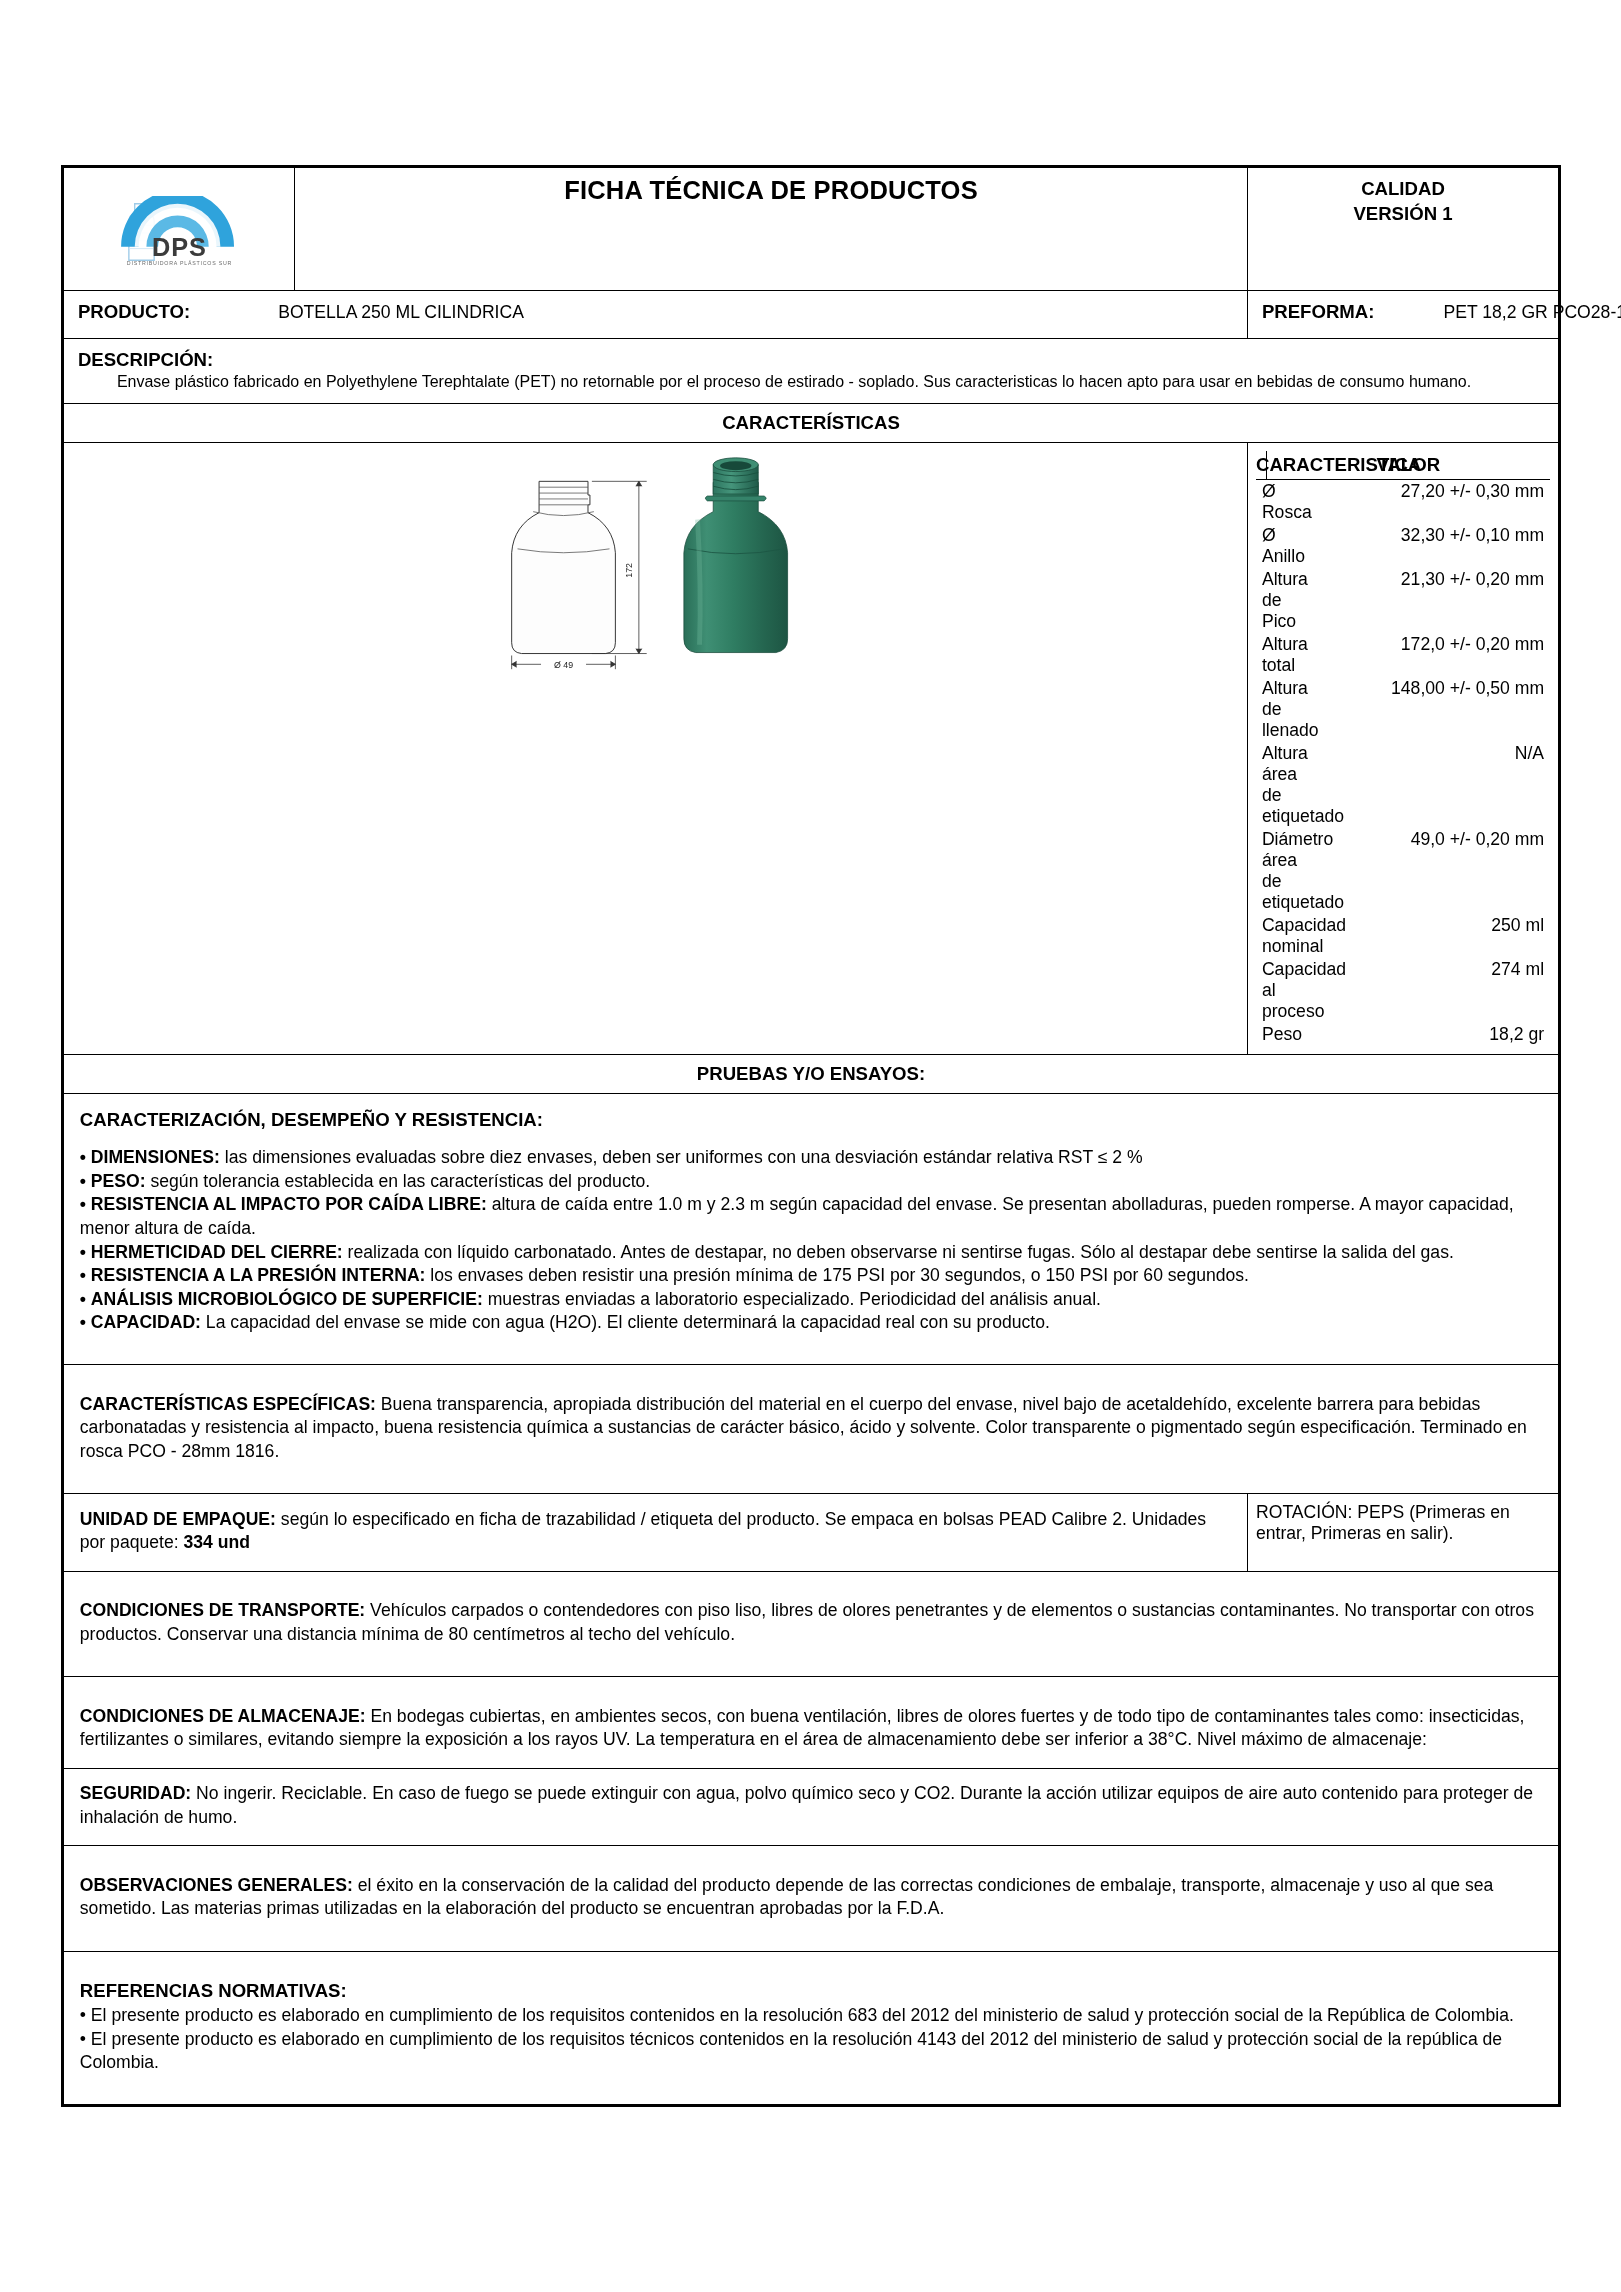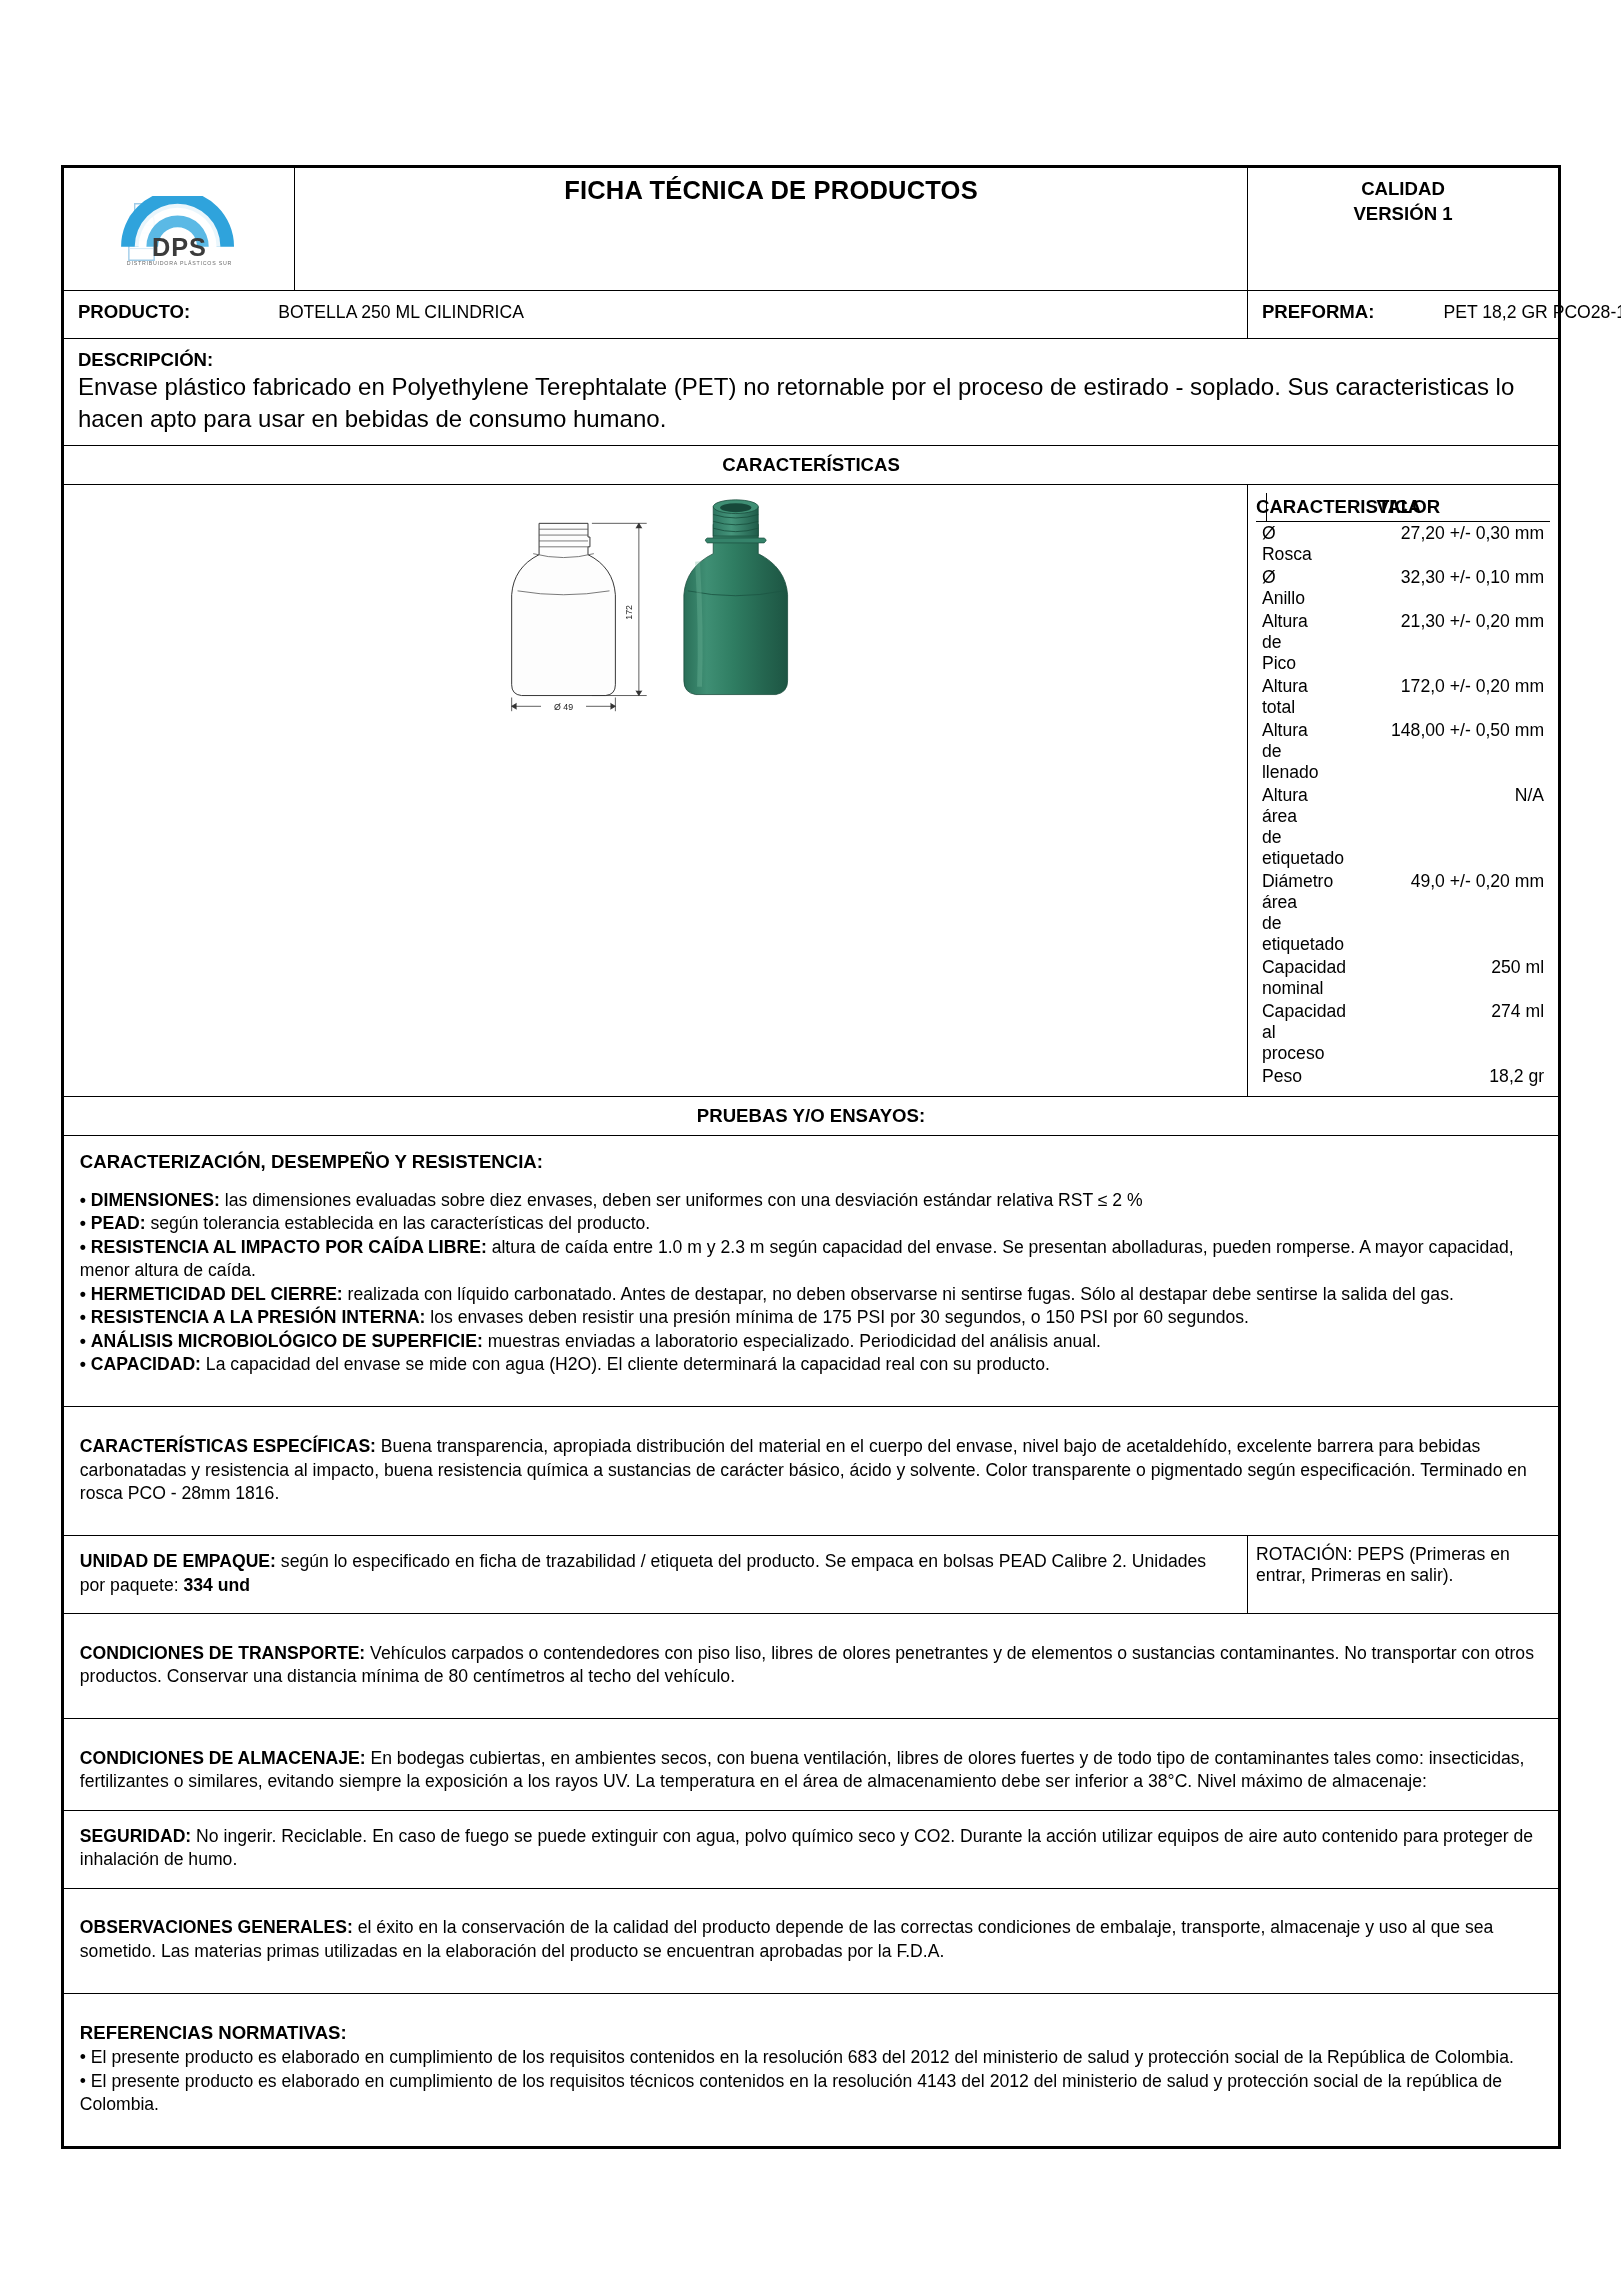--- a/index.html
+++ b/index.html
@@ -73,21 +73,21 @@
     display: flex;
     align-items: center;
     padding: 2px 5.9px;
     white-space: nowrap;
   }
   .prod-inner .val { margin-left: 88px; }
   .prod-inner.preforma .val { margin-left: 69px; }
 
   
   .desc-label { font-weight: bold; font-size: 18.6px; padding: 2px 5.9px 0 5.9px; }
-  .desc-body { font-size: 24px; line-height: 1.32; padding: 0 5.9px 2.9px 5.9px; }
+  .desc-body { font-size: 16px; line-height: 1.32; padding: 0 5.9px 2.9px 5.9px; margin-left: 39px; }
 
   
   .banner {
     text-align: center;
     font-weight: bold;
     font-size: 18.6px;
     padding: 2px 0;
     margin-left: 32px;
   }
 
@@ -304,21 +304,21 @@
   <tr>
     <td colspan="3" class="banner">PRUEBAS Y/O ENSAYOS:</td>
   </tr>
 
   <tr>
     <td colspan="3">
       <div class="sec">
         <p class="sec-title">CARACTERIZACIÓN, DESEMPEÑO Y RESISTENCIA:</p>
         <div class="gap"></div>
         <p><span class="h">•</span> <span class="h">DIMENSIONES:</span><span> las dimensiones evaluadas sobre diez envases, deben ser uniformes con una desviación estándar relativa RST ≤ 2 %</span></p>
-        <p><span class="h">•</span> <span class="h">PEAD:</span><span> según tolerancia establecida en las características del producto.</span></p>
+        <p><span class="h">•</span> <span class="h">PESO:</span><span> según tolerancia establecida en las características del producto.</span></p>
         <p><span class="h">•</span> <span class="h">RESISTENCIA AL IMPACTO POR CAÍDA LIBRE:</span><span> altura de caída entre 1.0 m y 2.3 m según capacidad del envase. Se presentan abolladuras, pueden romperse. A mayor capacidad, menor altura de caída.</span></p>
         <p><span class="h">•</span> <span class="h">HERMETICIDAD DEL CIERRE:</span><span> realizada con líquido carbonatado. Antes de destapar, no deben observarse ni sentirse fugas. Sólo al destapar debe sentirse la salida del gas.</span></p>
         <p><span class="h">•</span> <span class="h">RESISTENCIA A LA PRESIÓN INTERNA:</span><span> los envases deben resistir una presión mínima de 175 PSI por 30 segundos, o 150 PSI por 60 segundos.</span></p>
         <p><span class="h">•</span> <span class="h">ANÁLISIS MICROBIOLÓGICO DE SUPERFICIE:</span><span> muestras enviadas a laboratorio especializado. Periodicidad del análisis anual.</span></p>
         <p><span class="h">•</span> <span class="h">CAPACIDAD:</span><span>  La capacidad del envase se mide con agua (H2O). El cliente determinará la capacidad real con su producto.</span></p>
         <div class="gap"></div>
       </div>
     </td>
   </tr>
 

